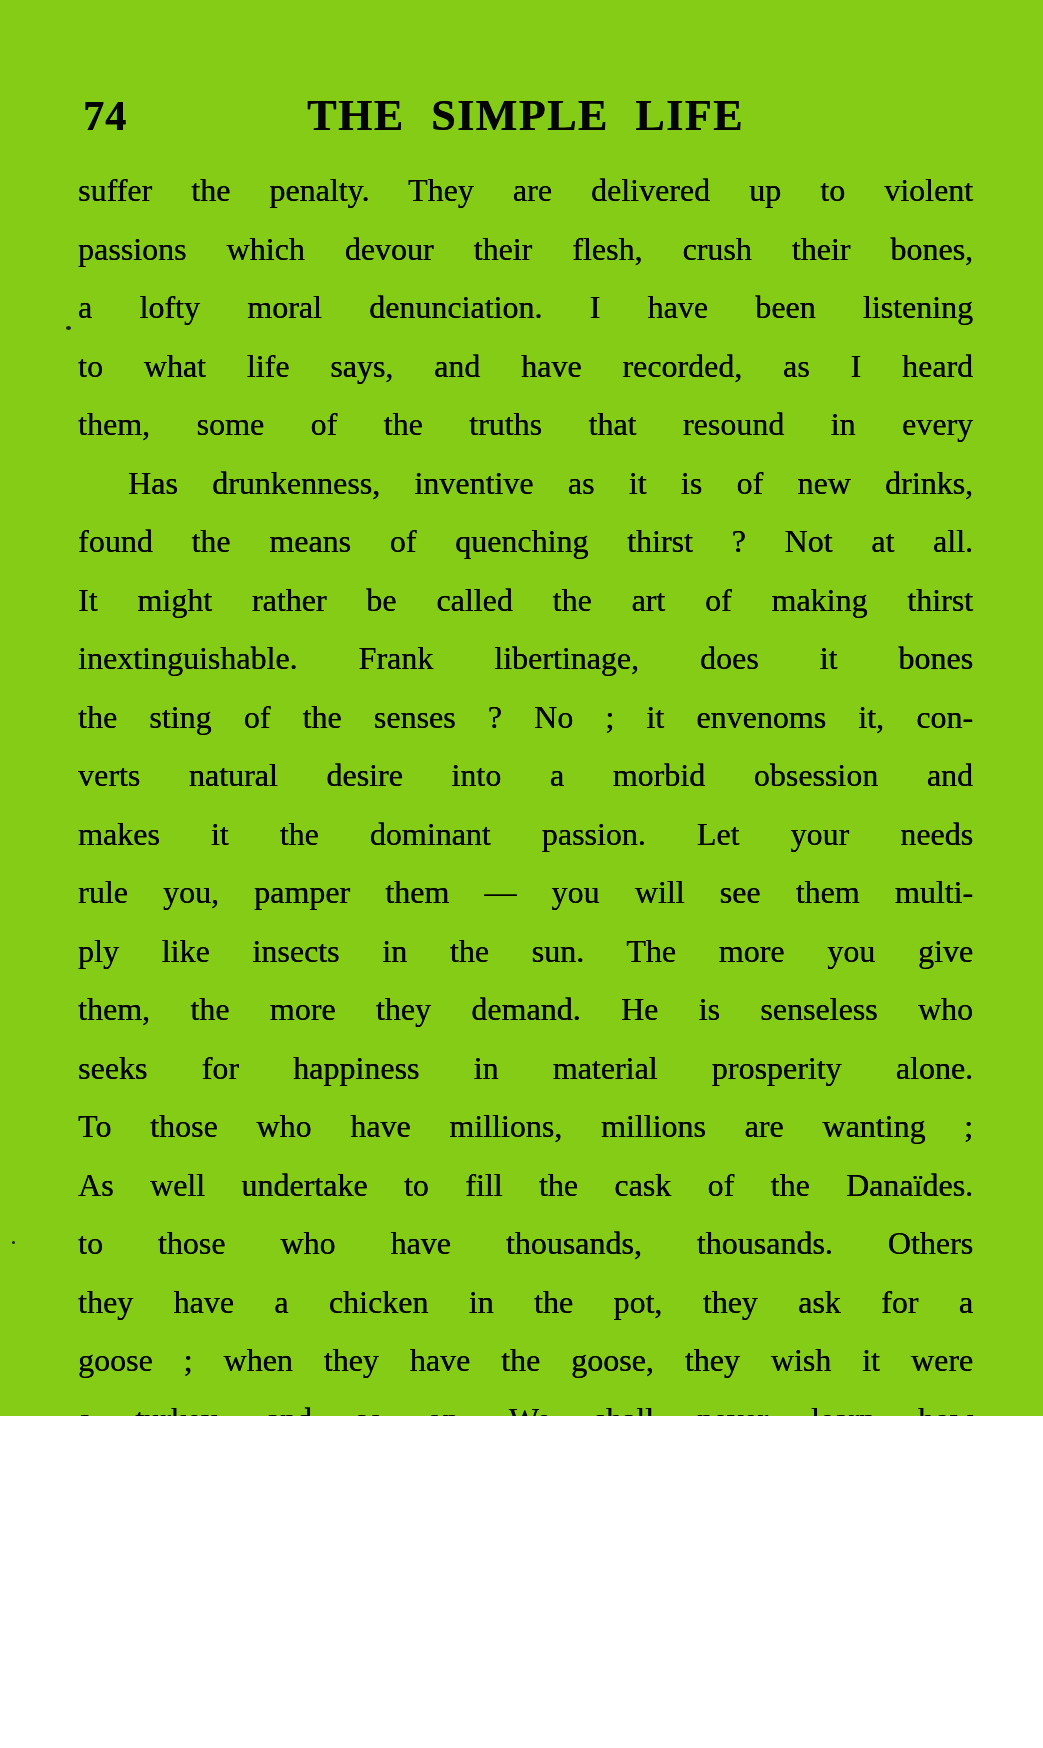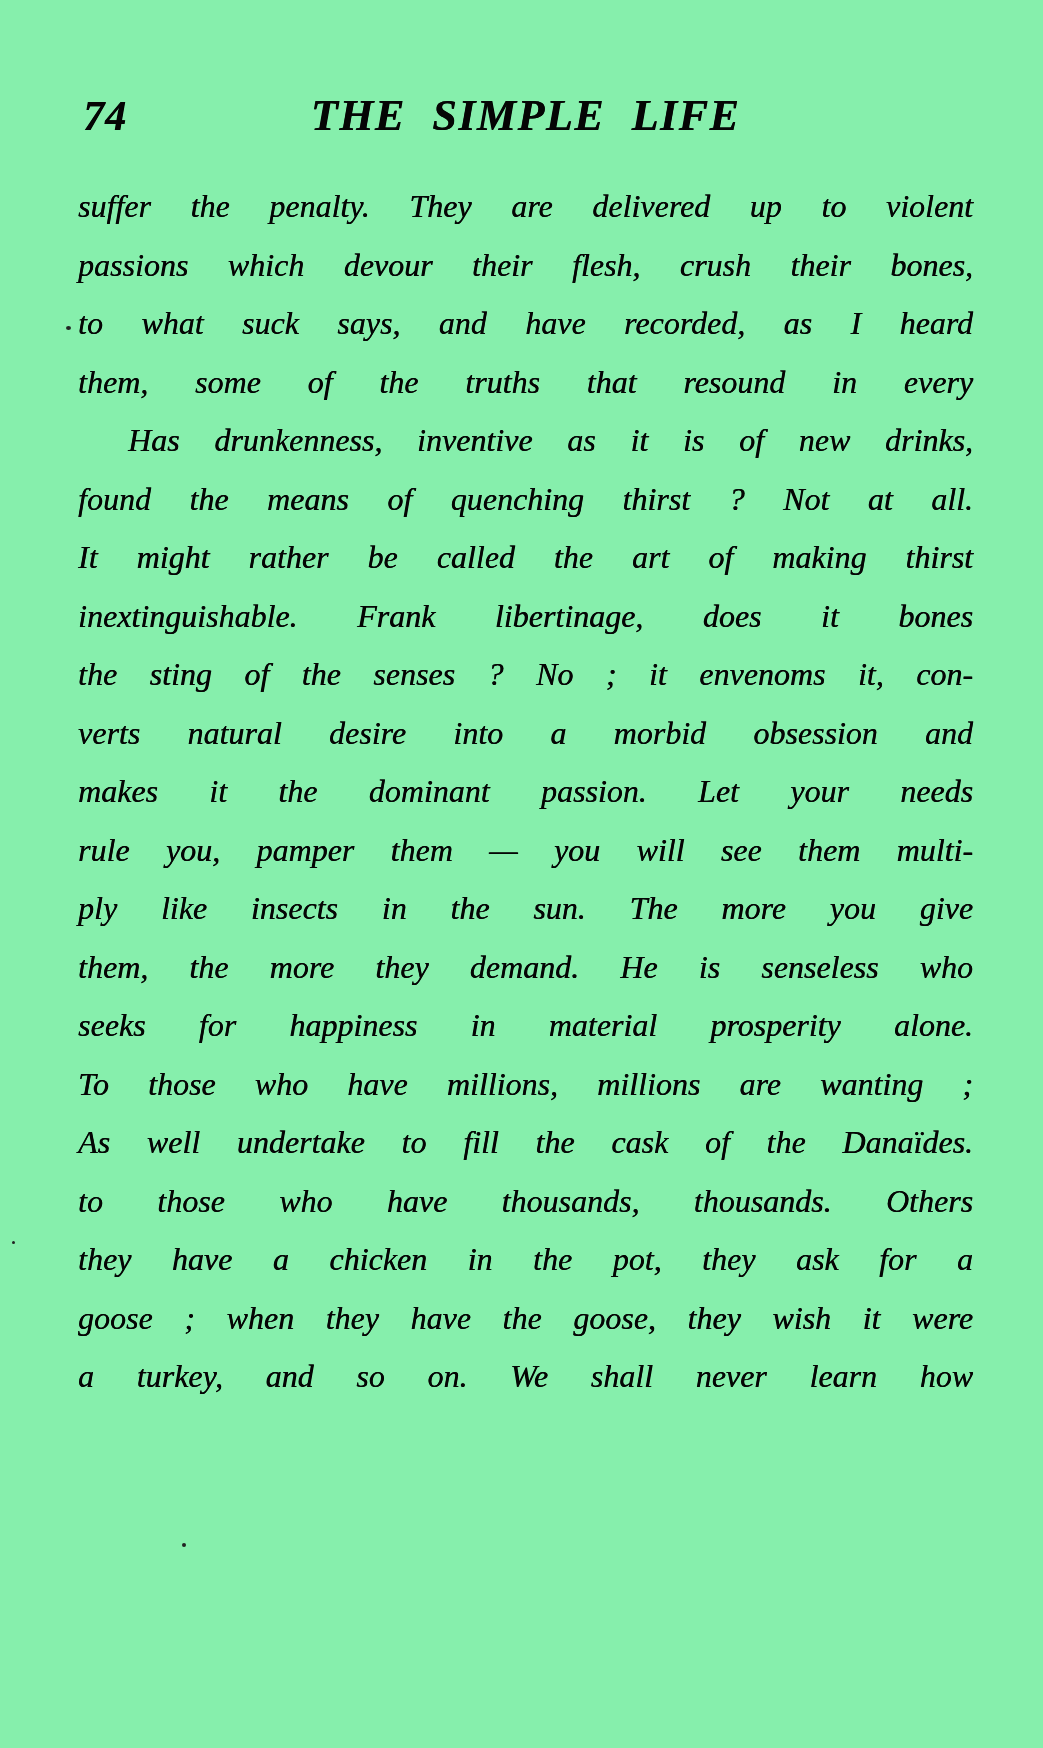--- a/index.html
+++ b/index.html
@@ -3,26 +3,25 @@
 <meta charset="utf-8">
 <style>
   html, body {
     margin: 0;
     padding: 0;
     background: #ffffff;
   }
   .page {
     position: relative;
     width: 1043px;
-    height: 1748px;
-    background: #86efac;
+    height: 1416px;
+    background: #84cc16;
     overflow: hidden;
     font-family: "Liberation Serif", serif;
     color: #050505;
-    font-style: italic;
   }
   .page-header {
     position: absolute;
     top: 94px;
     left: 78px;
     width: 895px;
     height: 48px;
   }
   .page-number {
     position: absolute;
@@ -39,21 +38,21 @@
     font-size: 44px;
     font-weight: 700;
     line-height: 44px;
     text-align: center;
     letter-spacing: 1.5px;
     word-spacing: 14px;
     text-shadow: 0.4px 0.4px 0 #000;
   }
   .body-text {
     position: absolute;
-    top: 177px;
+    top: 161px;
     left: 78px;
     width: 895px;
   }
   .line {
     font-size: 32px;
     line-height: 58.5px;
     text-align: justify;
     text-align-last: justify;
     white-space: normal;
     text-shadow: 0.35px 0.35px 0 #000;
@@ -79,21 +78,22 @@
 <div class="page">
 
   <div class="page-header">
     <span class="page-number">74</span>
     <h1 class="running-title">THE SIMPLE LIFE</h1>
   </div>
 
   <div class="body-text" id="body-text">
       <div class="line">suffer the penalty.  They are delivered up to violent</div>
       <div class="line">passions which devour their flesh, crush their bones,</div>
-      <div class="line">to what suck says, and have recorded, as I heard</div>
+      <div class="line">a lofty moral denunciation.  I have been listening</div>
+      <div class="line">to what life says, and have recorded, as I heard</div>
       <div class="line">them, some of the truths that resound in every</div>
       <div class="line indent">Has drunkenness, inventive as it is of new drinks,</div>
       <div class="line">found the means of quenching thirst ?  Not at all.</div>
       <div class="line">It might rather be called the art of making thirst</div>
       <div class="line">inextinguishable.  Frank libertinage, does it bones</div>
       <div class="line">the sting of the senses ?  No ; it envenoms it, con-</div>
       <div class="line">verts natural desire into a morbid obsession and</div>
       <div class="line">makes it the dominant passion.  Let your needs</div>
       <div class="line">rule you, pamper them — you will see them multi-</div>
       <div class="line">ply like insects in the sun.  The more you give</div>

